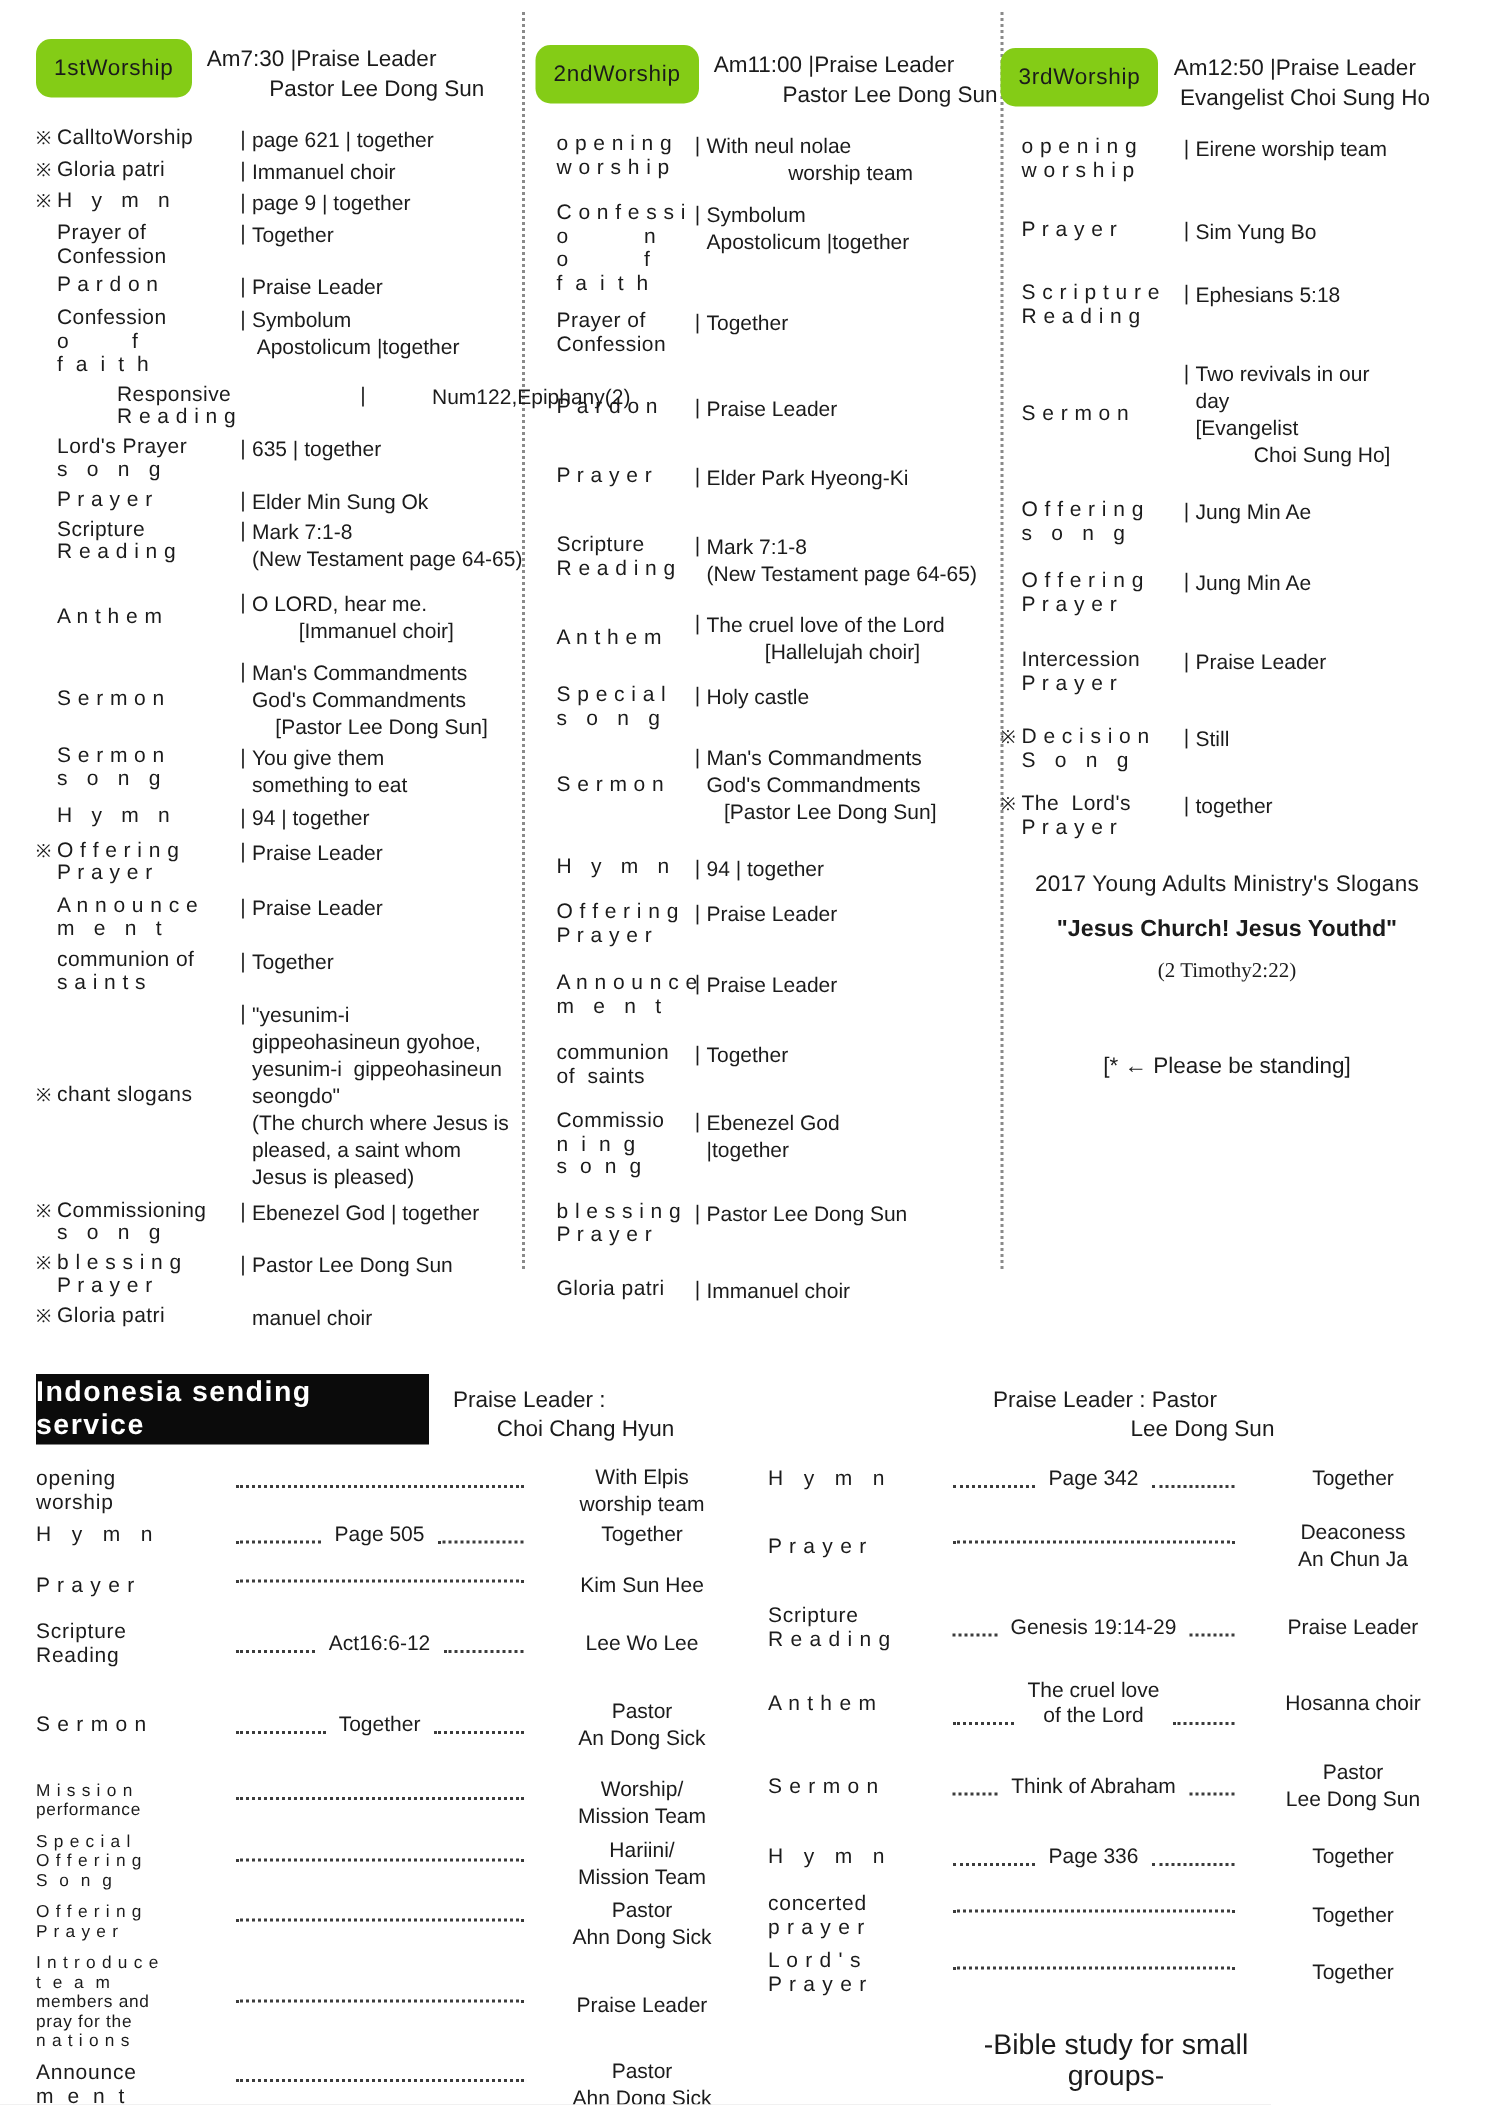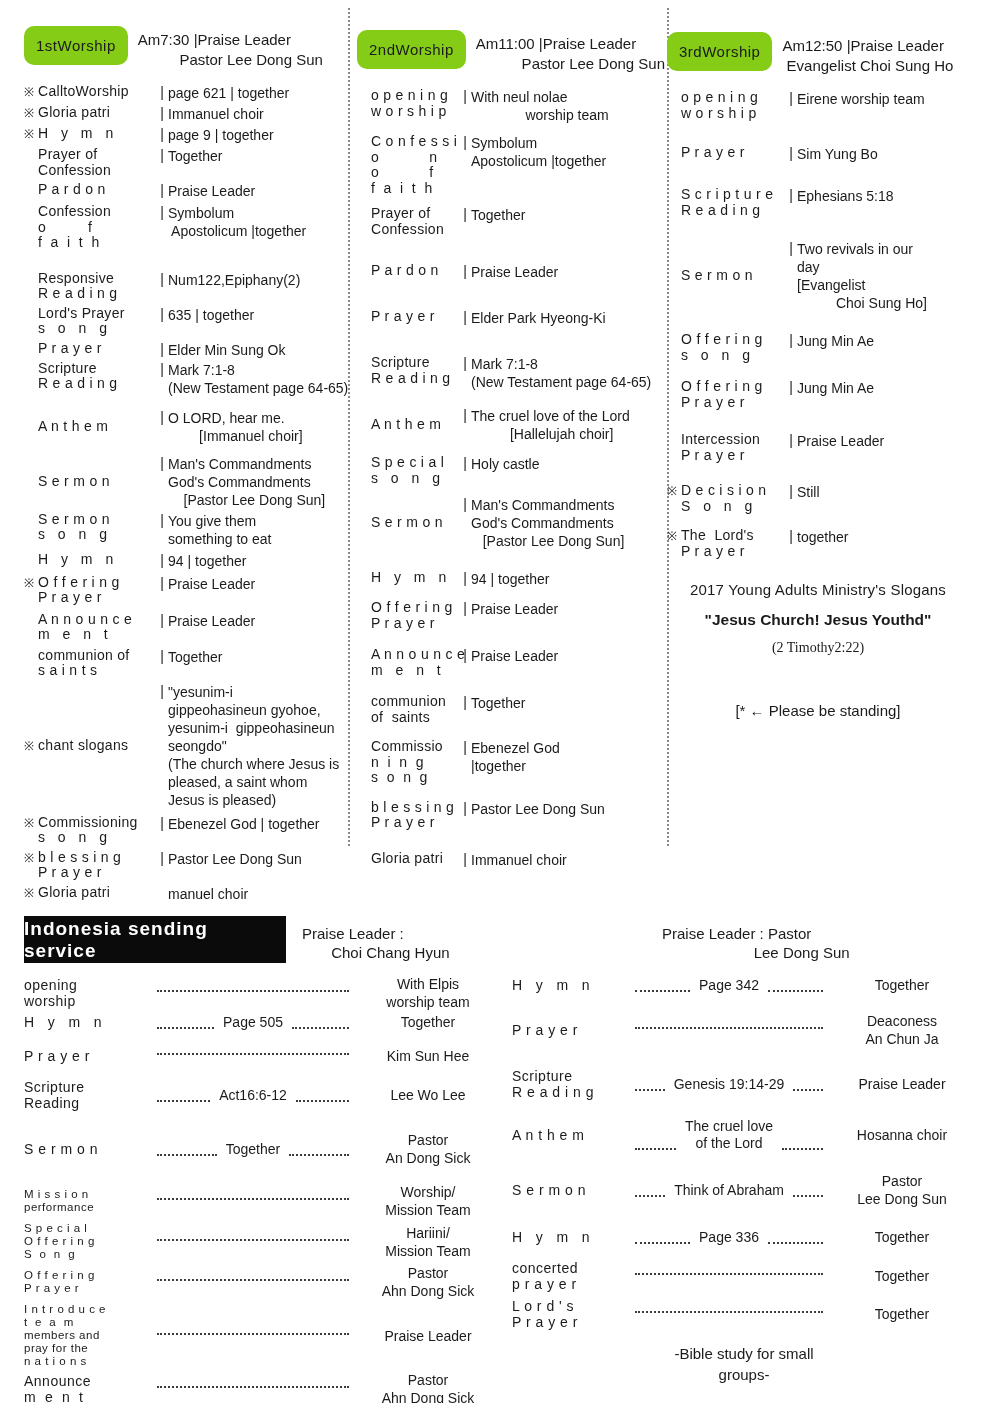--- a/index.html
+++ b/index.html
@@ -43,21 +43,21 @@
   .bhead-info{white-space:pre;font-size:15px;line-height:19px;padding:8px 0 0 16px;}
   .bhead-right{white-space:pre;font-size:15px;line-height:19px;margin:8px 0 14px 150px;}
   .brow{display:flex;align-items:center;font-size:14px;}
   .blabel{width:128px;line-height:16px;white-space:pre;letter-spacing:.5px;flex:none;}
   .bcol-right .blabel{width:118px;}
   .blabel.small{font-size:11.5px;line-height:13px;}
   .bmid{flex:1;display:flex;align-items:flex-end;min-width:40px;}
   .dots{flex:1;border-bottom:2px dotted #3c3c3c;margin:0 5px;position:relative;top:-2px;}
   .bcenter{white-space:pre-line;text-align:center;padding:0 4px;line-height:17px;}
   .bright{width:148px;text-align:center;white-space:pre-line;line-height:18px;flex:none;}
-  .bfooter{text-align:center;white-space:pre-line;font-size:15px;margin-top:13px;line-height:21px;}
+  .bfooter{text-align:center;white-space:pre-line;font-size:19px;margin-top:23px;line-height:21px;}
 </style>
 </head>
 <body>
 
 <div class="page">
 
   <div class="vdiv vdiv1"></div>
   <div class="vdiv vdiv2"></div>
 
   <section class="svc svc0">
@@ -100,21 +100,21 @@
         </div>
         <div class="wrow" style="margin-top: 4px;">
           <span class="marker"></span>
           <div class="wlabel">Confession
 o          f
 f  a  i  t  h</div>
           <div class="wsep">|</div>
           <div class="wvalue">Symbolum
  Apostolicum |together</div>
         </div>
-        <div class="wrow" style="margin-top: 20px;">
+        <div class="wrow" style="margin-top: 4px; gap: 40px;">
           <span class="marker"></span>
           <div class="wlabel">Responsive
 R e a d i n g</div>
           <div class="wsep">|</div>
           <div class="wvalue">Num122,Epiphany(2)</div>
         </div>
         <div class="wrow" style="margin-top: 4px;">
           <span class="marker"></span>
           <div class="wlabel">Lord's Prayer
 s   o   n   g</div>

